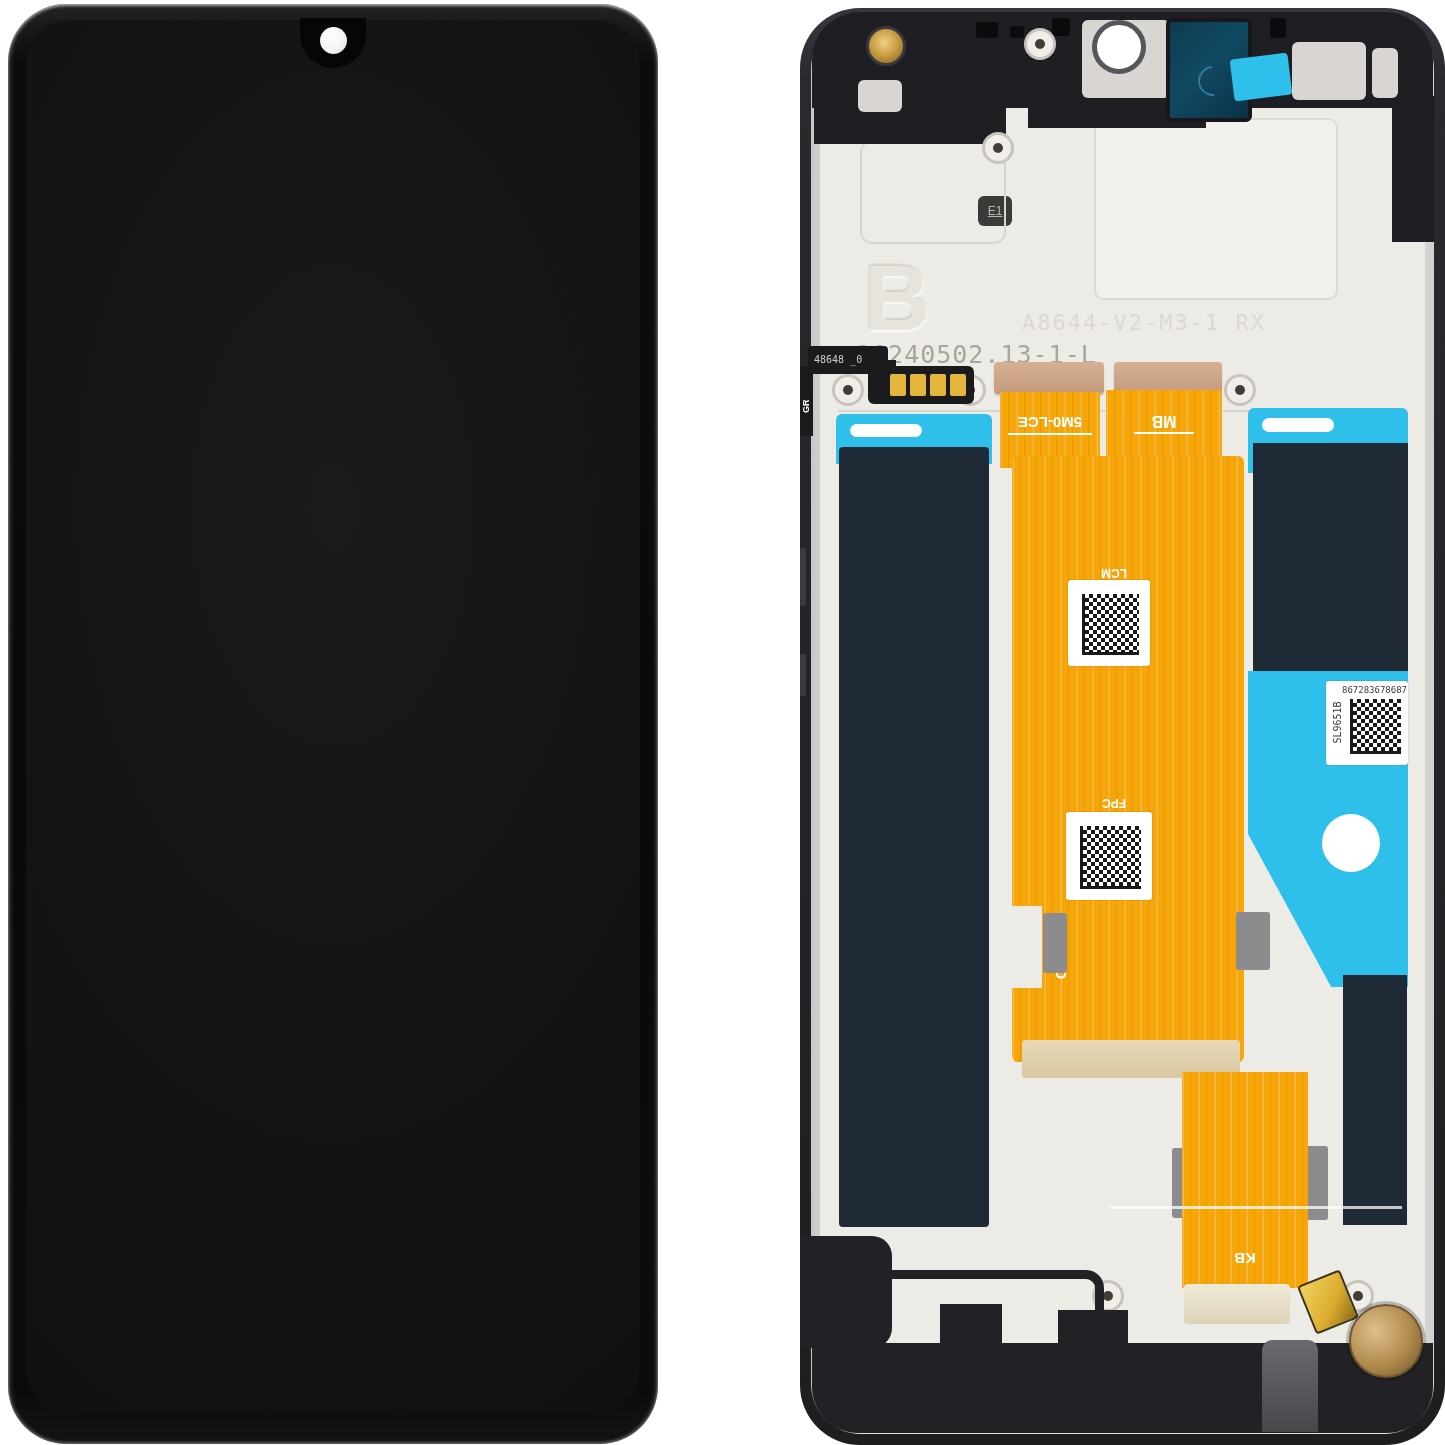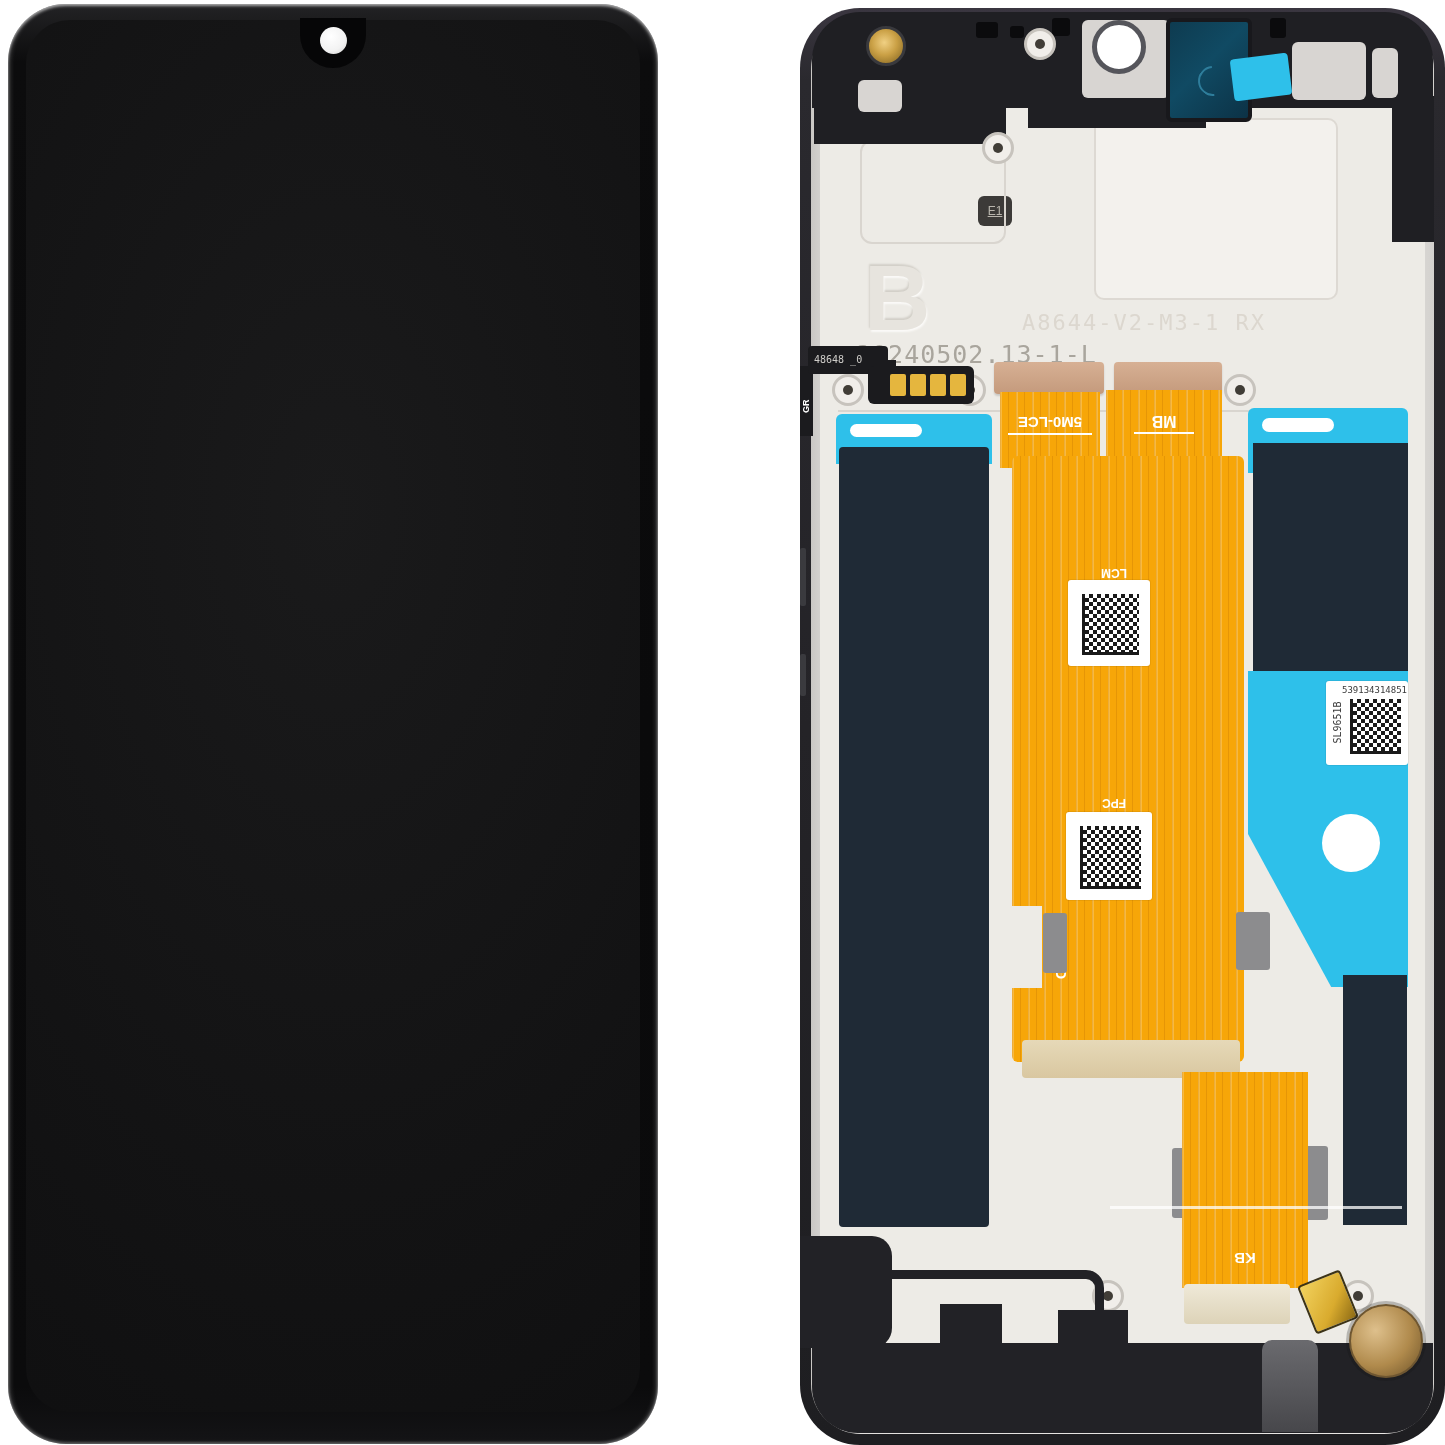--- a/index.html
+++ b/index.html
@@ -159,21 +159,21 @@
     <div class="abs cyan" style="left:448px;top:400px;width:160px;height:65px;border-radius:6px 6px 0 0;"></div>
     <div class="abs pill" style="left:462px;top:410px;width:72px;height:14px;"></div>
     <div class="abs navy" style="left:453px;top:435px;width:155px;height:230px;"></div>
     <div class="abs cyan" style="left:448px;top:663px;width:160px;height:122px;"></div>
     <div class="abs cyan" style="left:448px;top:783px;width:160px;height:196px;clip-path:polygon(0 0,100% 0,100% 100%,52% 100%,0 22%);"></div>
     <div class="abs pill" style="left:522px;top:806px;width:58px;height:58px;border-radius:50%;"></div>
     <div class="abs navy" style="left:543px;top:967px;width:64px;height:250px;"></div>
 
     <div class="abs sticker" style="left:526px;top:673px;width:82px;height:84px;">
       <span class="abs" style="left:-24px;top:36px;font-size:10px;color:#3a3a3a;transform:rotate(-90deg);width:70px;text-align:center;font-family:'DejaVu Sans Mono',monospace;">SL9651B</span>
-      <span class="abs" style="left:16px;top:4px;font-size:9px;color:#3a3a3a;font-family:'DejaVu Sans Mono',monospace;">539134314851</span>
+      <span class="abs" style="left:16px;top:4px;font-size:9px;color:#3a3a3a;font-family:'DejaVu Sans Mono',monospace;">867283678687</span>
       <div class="abs dm" style="left:24px;top:18px;width:48px;height:52px;"></div>
     </div>
 
     <div class="abs blackflex" style="left:0px;top:358px;width:13px;height:70px;">
       <span class="vlabel abs" style="left:-8px;top:28px;font-size:9px;width:28px;">GR</span>
     </div>
     <div class="abs blackflex" style="left:8px;top:338px;width:80px;height:28px;border-radius:4px;">
       <span class="tinytext abs" style="left:6px;top:8px;text-align:right;">48648 _0</span>
     </div>
     <div class="abs blackflex" style="left:76px;top:352px;width:20px;height:44px;"></div>

